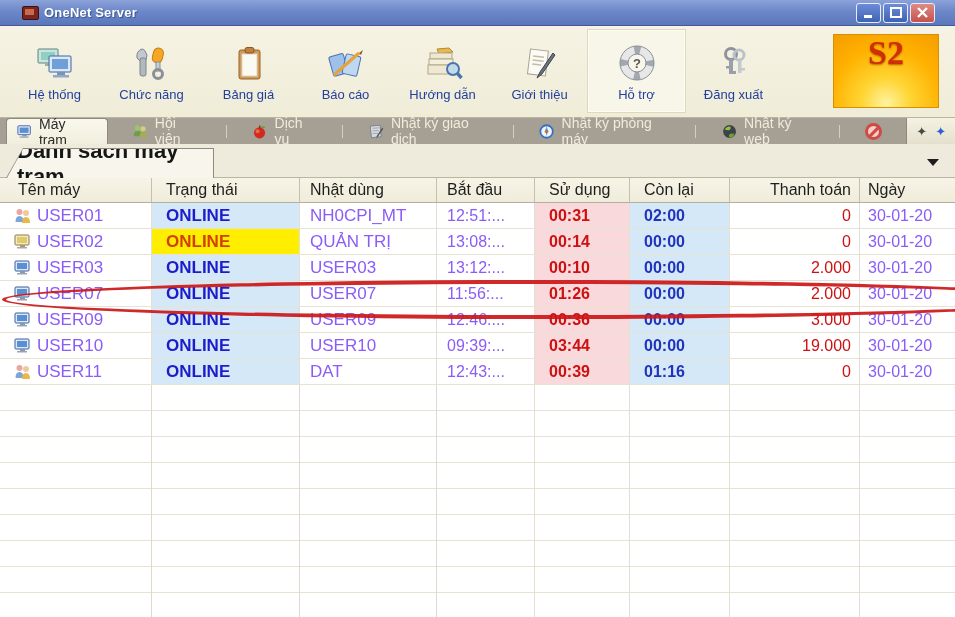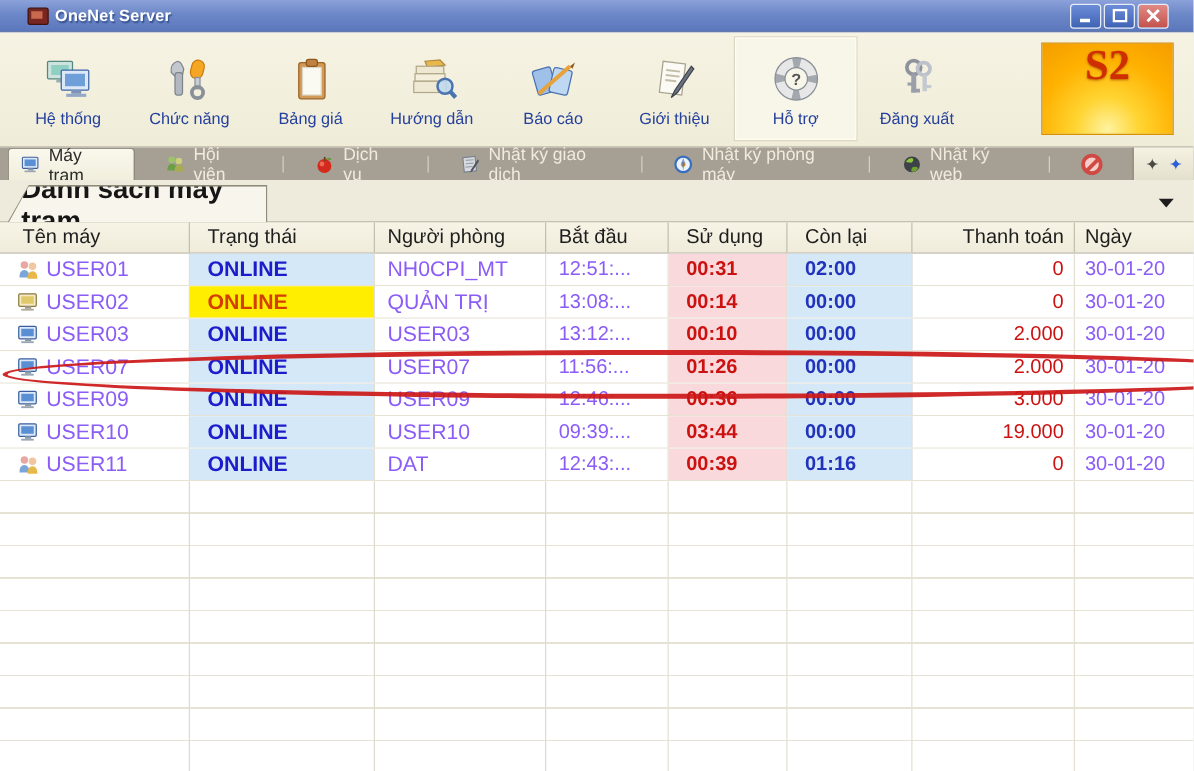--- a/index.html
+++ b/index.html
@@ -170,41 +170,41 @@
           <rect x="13" y="8" width="15" height="22" fill="#fbfaf2" stroke="#ddd7c5"></rect>
           <rect x="16" y="1.5" width="9" height="5.5" rx="2" fill="#c08040" stroke="#8a5a20"></rect>
         </svg>
       </div>
       <span class="tool-label">Bảng giá</span>
     </div>
 
     <div class="tool-btn">
       <div class="tool-ico">
         <svg width="40" height="36" viewBox="0 0 40 36">
+          <rect x="5" y="9" width="15" height="20" rx="2" fill="#9fc0e8" stroke="#4a74b0" transform="rotate(-16 12 19)"></rect>
+          <rect x="18" y="9" width="15" height="20" rx="2" fill="#bed7f2" stroke="#4a74b0" transform="rotate(13 25 19)"></rect>
+          <line x1="8" y1="29" x2="33" y2="7" stroke="#e8a23c" stroke-width="3.2"></line>
+          <path d="M33 7 l4 -3 -2 5z" fill="#8a5a20"></path>
+        </svg>
+      </div>
+      <span class="tool-label">Báo cáo</span>
+    </div>
+
+    <div class="tool-btn">
+      <div class="tool-ico">
+        <svg width="40" height="36" viewBox="0 0 40 36">
           <path d="M14 3 l12 -1 4 4 -14 2z" fill="#e8b84a" stroke="#b2883a"></path>
           <rect x="7" y="7" width="22" height="6" fill="#eee7d2" stroke="#b2a888"></rect>
           <rect x="6" y="13" width="24" height="6" fill="#f4eeda" stroke="#b2a888"></rect>
           <rect x="5" y="19" width="26" height="9" fill="#efe9d4" stroke="#b2a888"></rect>
           <circle cx="30" cy="23" r="6" fill="#bcd8f0" fill-opacity="0.85" stroke="#4a74b0" stroke-width="2"></circle>
           <line x1="34.5" y1="27.5" x2="38.5" y2="32" stroke="#4a74b0" stroke-width="3.4"></line>
         </svg>
       </div>
       <span class="tool-label">Hướng dẫn</span>
-    </div>
-
-    <div class="tool-btn">
-      <div class="tool-ico">
-        <svg width="40" height="36" viewBox="0 0 40 36">
-          <rect x="5" y="9" width="15" height="20" rx="2" fill="#9fc0e8" stroke="#4a74b0" transform="rotate(-16 12 19)"></rect>
-          <rect x="18" y="9" width="15" height="20" rx="2" fill="#bed7f2" stroke="#4a74b0" transform="rotate(13 25 19)"></rect>
-          <line x1="8" y1="29" x2="33" y2="7" stroke="#e8a23c" stroke-width="3.2"></line>
-          <path d="M33 7 l4 -3 -2 5z" fill="#8a5a20"></path>
-        </svg>
-      </div>
-      <span class="tool-label">Báo cáo</span>
     </div>
 
     <div class="tool-btn">
       <div class="tool-ico">
         <svg width="40" height="36" viewBox="0 0 40 36">
           <rect x="9" y="4" width="18" height="25" fill="#fbfaf4" stroke="#a8a28e" transform="rotate(7 18 16)"></rect>
           <line x1="13" y1="10" x2="24" y2="11.3" stroke="#c2bca8" stroke-width="1.5"></line>
           <line x1="12.6" y1="14" x2="23.6" y2="15.3" stroke="#c2bca8" stroke-width="1.5"></line>
           <line x1="12.2" y1="18" x2="21" y2="19" stroke="#c2bca8" stroke-width="1.5"></line>
           <path d="M33 7 L20 26 l-3 6 5-4 13-19z" fill="#6b7280" stroke="#3f444c"></path>
@@ -326,21 +326,21 @@
       <div class="subtab-inner">
         <span>Danh sach may tram</span>
       </div>
     </div>
     <div class="dropdown-arrow"></div>
   </div>
 
   <div class="thead">
     <div class="th c1">Tên máy</div>
     <div class="th c2">Trạng thái</div>
-    <div class="th c3">Người phòng</div>
+    <div class="th c3">Nhật dùng</div>
     <div class="th c4">Bắt đầu</div>
     <div class="th c5">Sử dụng</div>
     <div class="th c6">Còn lại</div>
     <div class="th c7">Thanh toán</div>
     <div class="th c8">Ngày</div>
   </div>
 
   <div class="tbody">
 
     <div class="tr">

